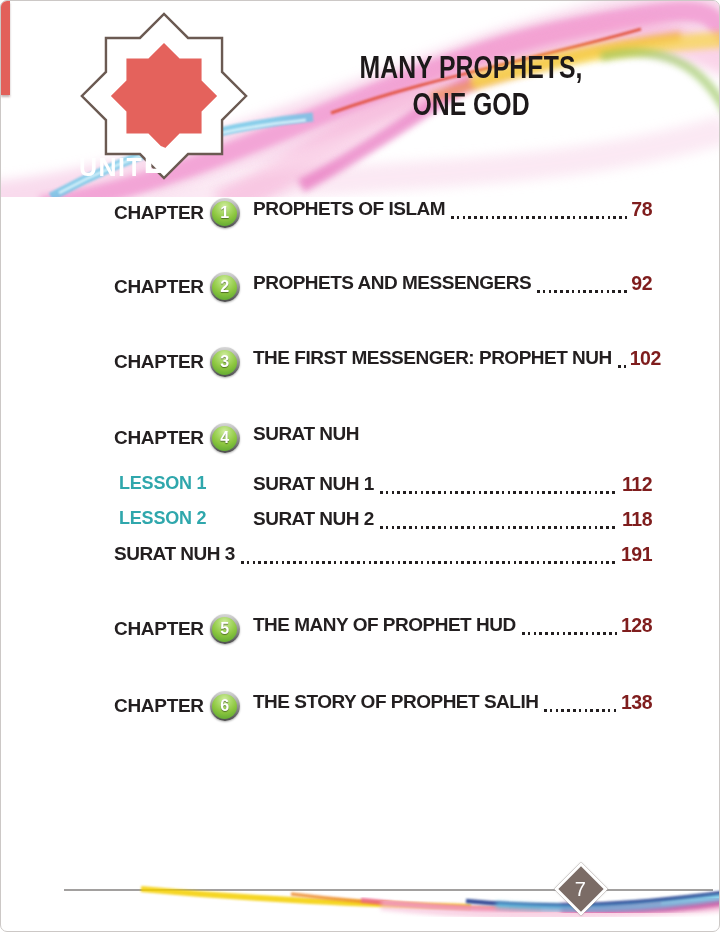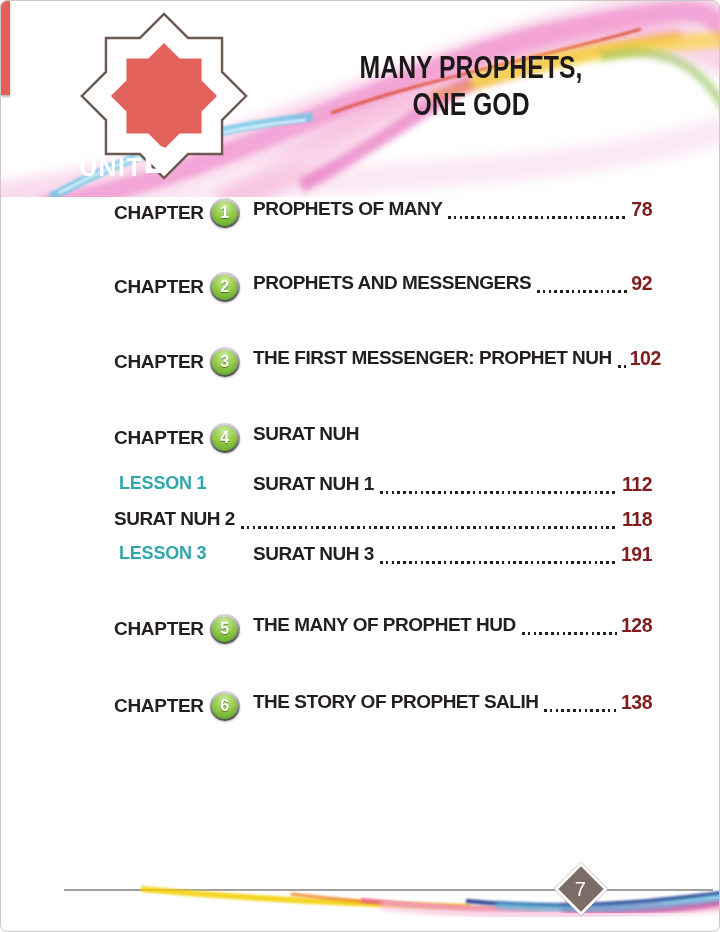--- a/index.html
+++ b/index.html
@@ -123,21 +123,21 @@
 
     <div class="row">
       <div class="label-col">
         <span class="chapter-word">CHAPTER</span>
         <span class="chap-badge">
             <span class="chap-badge-inner">
               <span class="chap-num">1</span>
             </span>
           </span>
       </div>
-      <span class="row-title">PROPHETS OF MANY</span>
+      <span class="row-title">PROPHETS OF ISLAM</span>
       <span class="dots"></span>
       <span class="pagenum">78</span>
     </div>
 
     <div class="row" style="margin-top:48px">
       <div class="label-col">
         <span class="chapter-word">CHAPTER</span>
         <span class="chap-badge">
             <span class="chap-badge-inner">
               <span class="chap-num">2</span>
@@ -178,29 +178,29 @@
     <div class="row" style="margin-top:24px">
       <div class="label-col">
         <span class="lesson-word">LESSON 1</span>
       </div>
       <span class="row-title">SURAT NUH 1</span>
       <span class="dots"></span>
       <span class="pagenum">112</span>
     </div>
 
     <div class="row" style="margin-top:9px">
+      <div class="label-col">
+        <span class="lesson-word">LESSON 2</span>
+      </div>
       <span class="row-title">SURAT NUH 2</span>
       <span class="dots"></span>
       <span class="pagenum">118</span>
     </div>
 
     <div class="row" style="margin-top:9px">
-      <div class="label-col">
-        <span class="lesson-word">LESSON 3</span>
-      </div>
       <span class="row-title">SURAT NUH 3</span>
       <span class="dots"></span>
       <span class="pagenum">191</span>
     </div>
 
     <div class="row" style="margin-top:45px">
       <div class="label-col">
         <span class="chapter-word">CHAPTER</span>
         <span class="chap-badge">
             <span class="chap-badge-inner">

